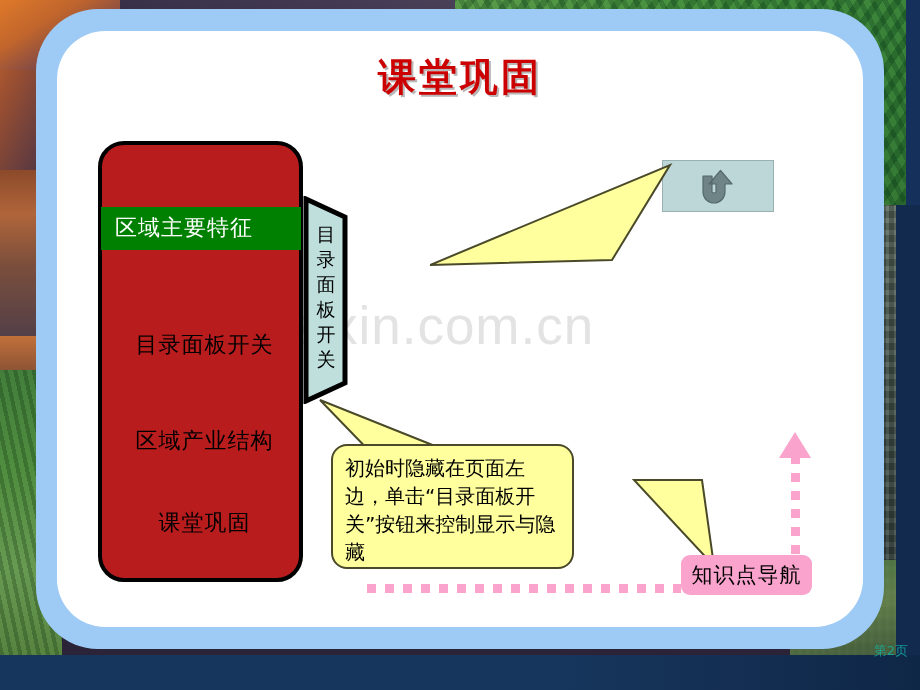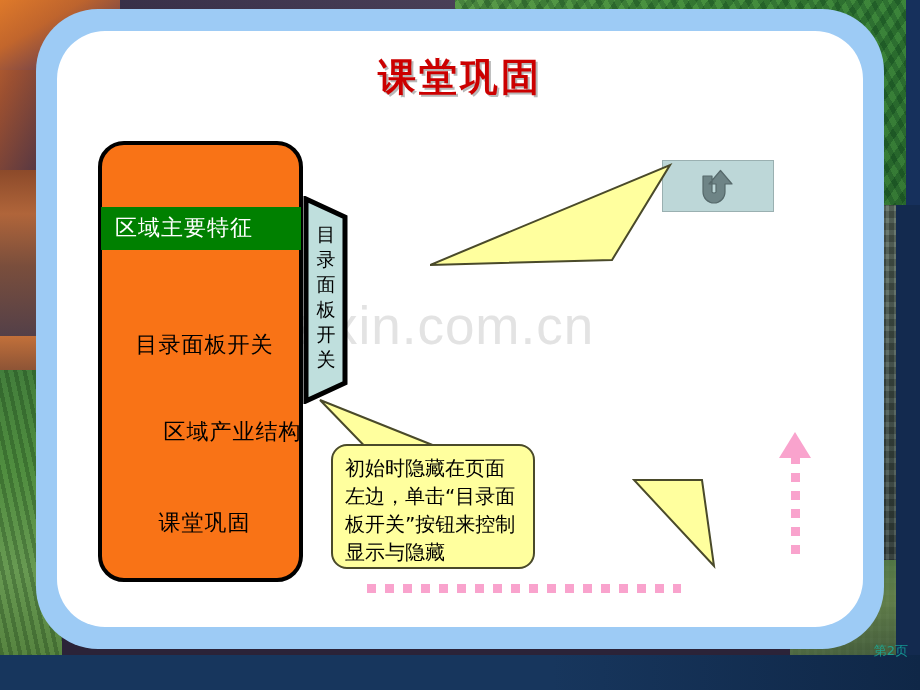--- a/index.html
+++ b/index.html
@@ -140,38 +140,38 @@
     text-shadow: 2px 2px 0 #b8b8b8;
     letter-spacing: 3px;
     z-index: 40;
   }
 
   
   .menu-panel {
     position: absolute;
     left: 98px; top: 141px;
     width: 205px; height: 441px;
-    background: #f97316;
+    background: #b91c1c;
     border: 4px solid #000000;
     border-radius: 26px;
     box-sizing: border-box;
     z-index: 35;
   }
   .menu-item {
     position: absolute;
     left: 0; width: 205px;
     text-align: center;
     font-size: 22px;
     color: #000000;
     font-family: "DejaVu Sans", "Liberation Sans", sans-serif;
     letter-spacing: 1px;
   }
   .menu-item.m0 { top: 64px; }
   .menu-item.m1 { top: 185px; }
-  .menu-item.m2 { top: 272px; padding-left: 28px; }
+  .menu-item.m2 { top: 281px; }
   .menu-item.m3 { top: 363px; }
 
   .menu-item.active {
     background: #008000;
     color: #ffffff;
     left: -1px;
     width: 200px;
     padding: 6px 0 7px 0;
     top: 62px;
     text-align: left;
@@ -218,21 +218,21 @@
     box-sizing: border-box;
     font-size: 20px;
     line-height: 28px;
     color: #000000;
     z-index: 45;
     font-family: "DejaVu Sans", "Liberation Sans", sans-serif;
   }
   .callout .txt { padding: 8px 10px 8px 12px; display: block; }
 
   .callout-1 { left: 413px; top: 246px; width: 233px; height: 99px; }
-  .callout-2 { left: 331px; top: 444px; width: 204px; height: 125px; }
+  .callout-2 { left: 331px; top: 444px; width: 243px; height: 125px; }
   .callout-3 { left: 598px; top: 382px; width: 246px; height: 104px; }
 
   .tail { position: absolute; z-index: 44; }
 
   
   .pink-btn {
     position: absolute;
     left: 681px; top: 555px;
     width: 131px; height: 40px;
     background: #f9a3cd;
@@ -353,16 +353,17 @@
 
   <svg class="tail" style="left:632px; top:478px;" width="130" height="92" viewBox="0 0 130 92">
     <polygon points="2,2 70,2 82,88" fill="#ffff9e" stroke="#4a4a2a" stroke-width="2"></polygon>
   </svg>
 
 
   <div class="dots-h"></div>
   <div class="dots-v"></div>
   <div class="pink-arrow"></div>
 
+  <div class="pink-btn">知识点导航</div>
 
   <div class="page-num">第2页</div>
 
 </div>
 
 </body></html>

